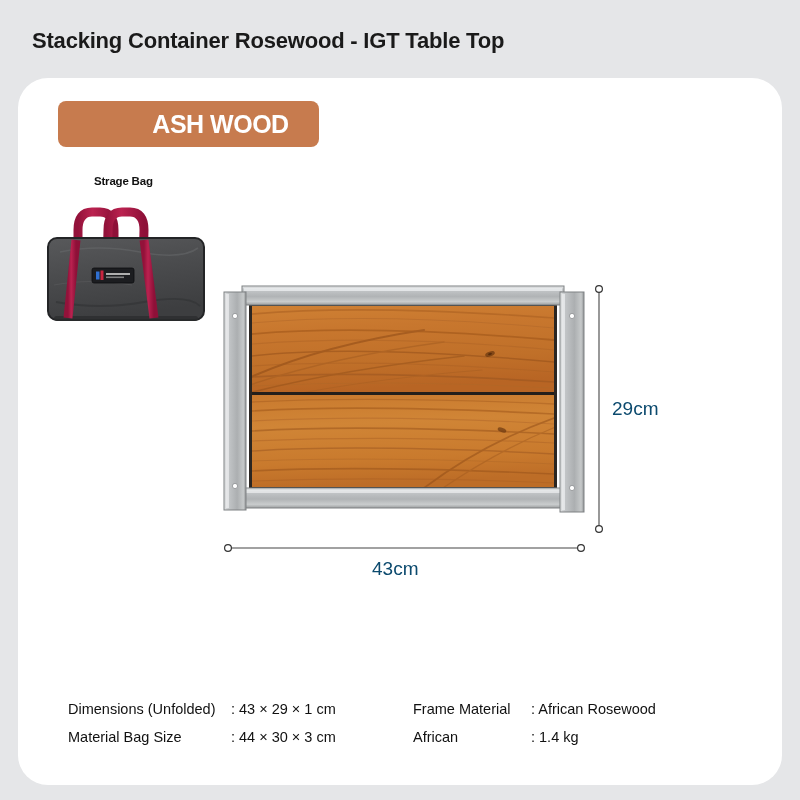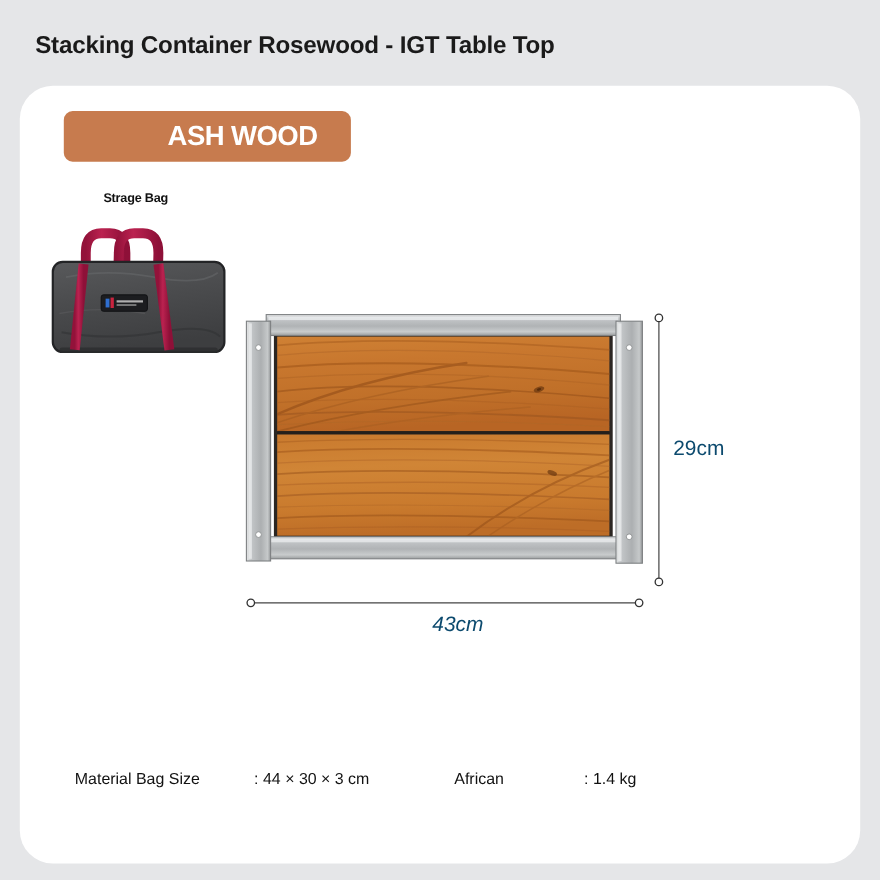--- a/index.html
+++ b/index.html
@@ -52,21 +52,21 @@
     position:absolute; left:54px; top:0;
     font-size:11.5px; font-weight:bold; color:#111;
     letter-spacing:-0.2px; white-space:nowrap;
   }
   #bag-illustration { position:absolute; left:0; top:15px; width:175px; height:150px; }
   
   #tabletop-group { position:absolute; left:196px; top:200px; width:390px; height:260px; }
   
   .dim-text { position:absolute; font-size:19px; color:#0c4a6e; white-space:nowrap; }
   #dim-height-label { left:594px; top:320px; }
-  #dim-width-label  { left:375px; top:480px;font-style:italic; }
+  #dim-width-label  { left:354px; top:480px; }
   
   #spec-table {
     position:absolute;
     left:50px; top:622px;
     width:660px;
     font-size:14.5px;
     color:#111;
   }
   #spec-table table { border-collapse:collapse; }
   #spec-table td { padding:0 0 8px 0; vertical-align:top; white-space:nowrap; line-height:1.35; }
@@ -252,20 +252,26 @@
       <circle cx="563" cy="470" r="3.4" fill="#ffffff" stroke="#333333" stroke-width="1.2"></circle>
     </g>
   </svg>
 
   <div class="dim-text" id="dim-height-label">29cm</div>
   <div class="dim-text" id="dim-width-label">43cm</div>
 
   <div id="spec-table">
     <table>
       <tbody>
+          <tr>
+        <td class="spec-key">Dimensions (Unfolded)</td>
+        <td class="spec-val">: 43 × 29 × 1 cm</td>
+        <td class="spec-key2">Frame Material</td>
+        <td class="spec-val2">: African Rosewood</td>
+      </tr>
       <tr>
         <td class="spec-key">Material Bag Size</td>
         <td class="spec-val">: 44 × 30 × 3 cm</td>
         <td class="spec-key2">African</td>
         <td class="spec-val2">: 1.4 kg</td>
       </tr>
     </tbody>
       </table>
   </div>
 

